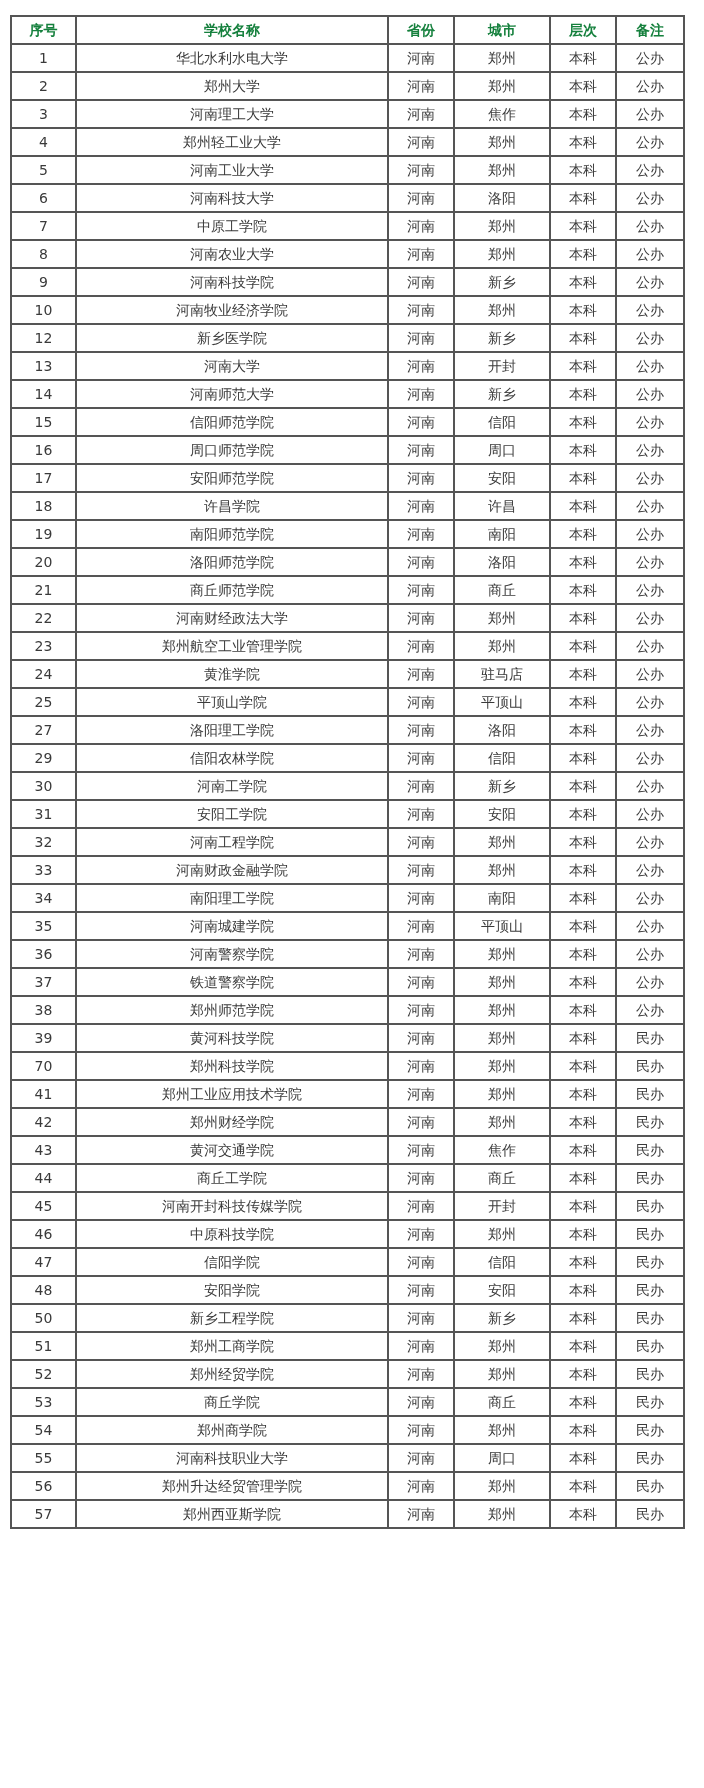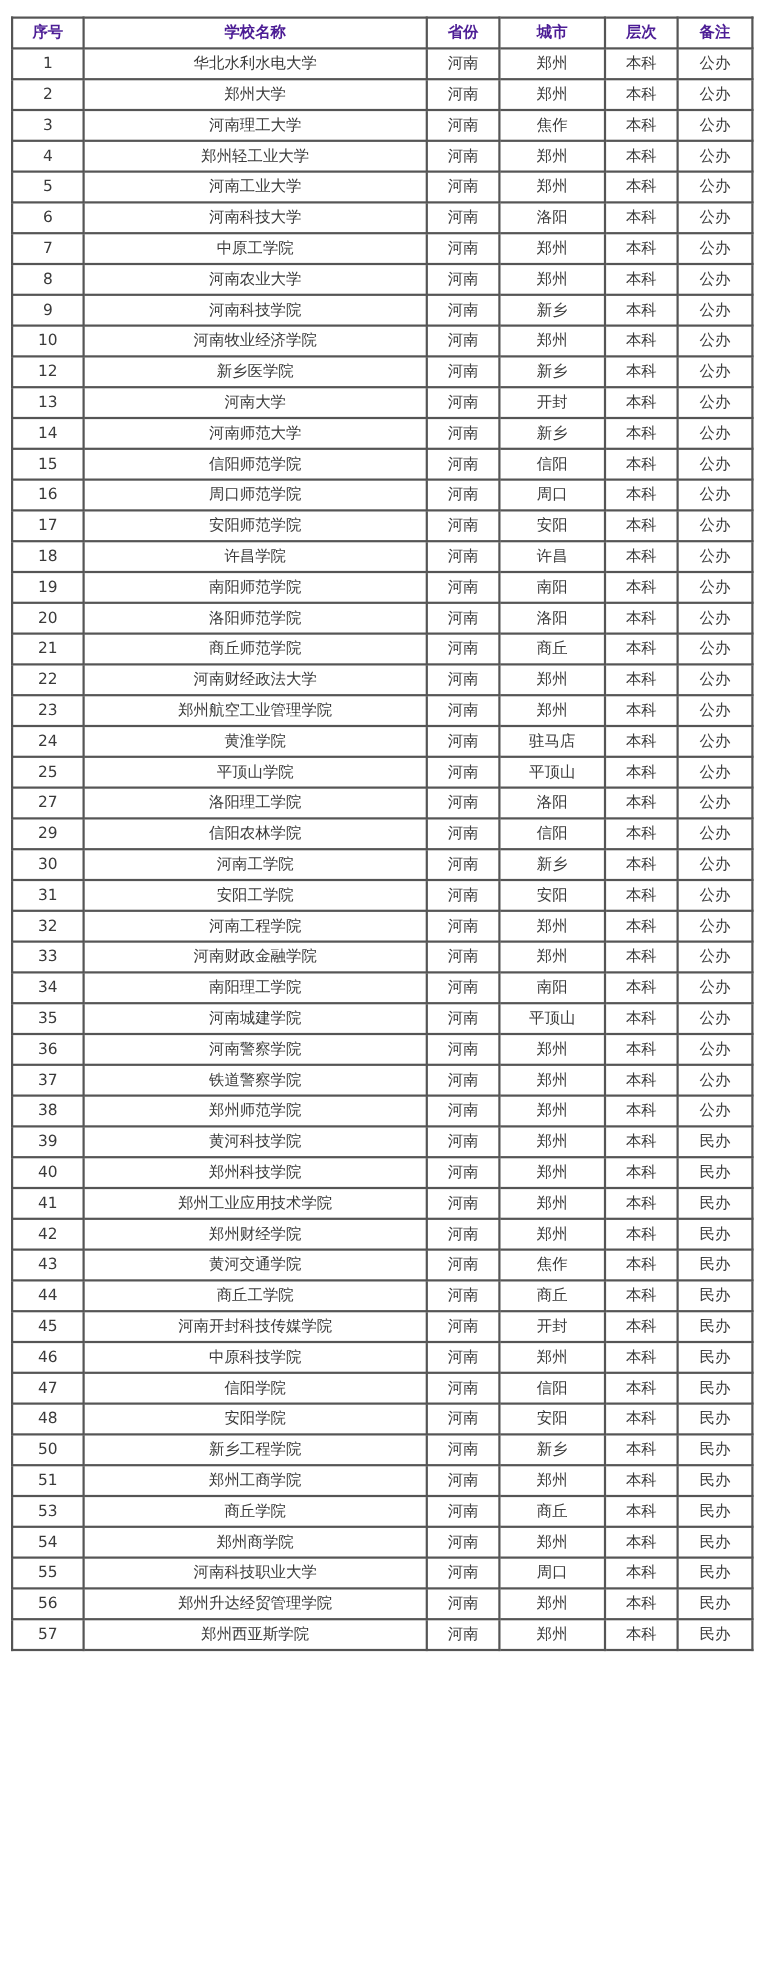--- a/index.html
+++ b/index.html
@@ -31,21 +31,21 @@
     padding: 0;
     text-align: center;
     vertical-align: middle;
     font-size: 14px;
     line-height: 26px;
     white-space: nowrap;
     overflow: hidden;
   }
   th {
     font-weight: bold;
-    color: #4c1d95;
+    color: #15803d;
   }
   td {
     font-weight: normal;
     color: #3a3a3a;
   }
   col.c-idx { width: 65px; }
   col.c-name { width: 312px; }
   col.c-prov { width: 66px; }
   col.c-city { width: 96px; }
   col.c-level { width: 66px; }
@@ -357,21 +357,21 @@
         </tr>
         <tr>
           <td>39</td>
           <td>黄河科技学院</td>
           <td>河南</td>
           <td>郑州</td>
           <td>本科</td>
           <td>民办</td>
         </tr>
         <tr>
-          <td>40</td>
+          <td>70</td>
           <td>郑州科技学院</td>
           <td>河南</td>
           <td>郑州</td>
           <td>本科</td>
           <td>民办</td>
         </tr>
         <tr>
           <td>41</td>
           <td>郑州工业应用技术学院</td>
           <td>河南</td>
@@ -439,20 +439,28 @@
           <td>50</td>
           <td>新乡工程学院</td>
           <td>河南</td>
           <td>新乡</td>
           <td>本科</td>
           <td>民办</td>
         </tr>
         <tr>
           <td>51</td>
           <td>郑州工商学院</td>
+          <td>河南</td>
+          <td>郑州</td>
+          <td>本科</td>
+          <td>民办</td>
+        </tr>
+        <tr>
+          <td>52</td>
+          <td>郑州经贸学院</td>
           <td>河南</td>
           <td>郑州</td>
           <td>本科</td>
           <td>民办</td>
         </tr>
         <tr>
           <td>53</td>
           <td>商丘学院</td>
           <td>河南</td>
           <td>商丘</td>

